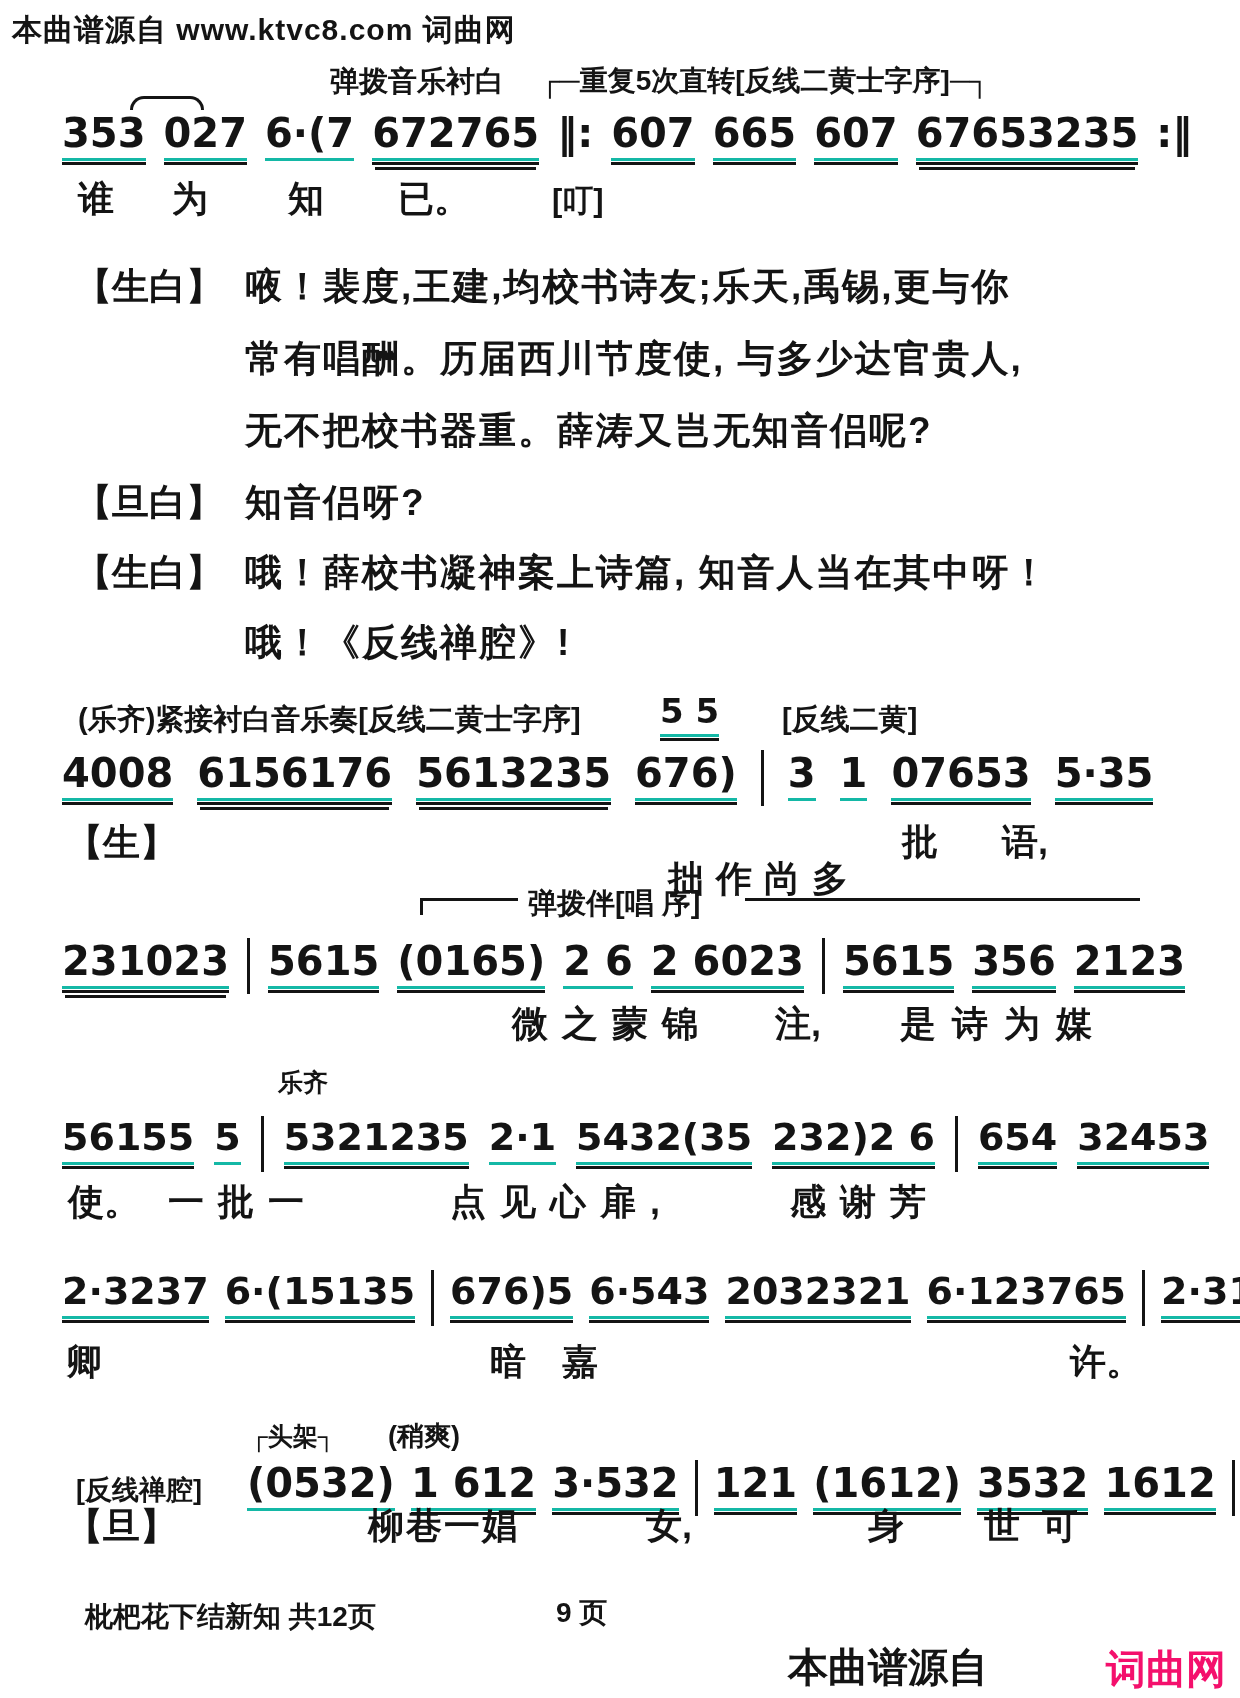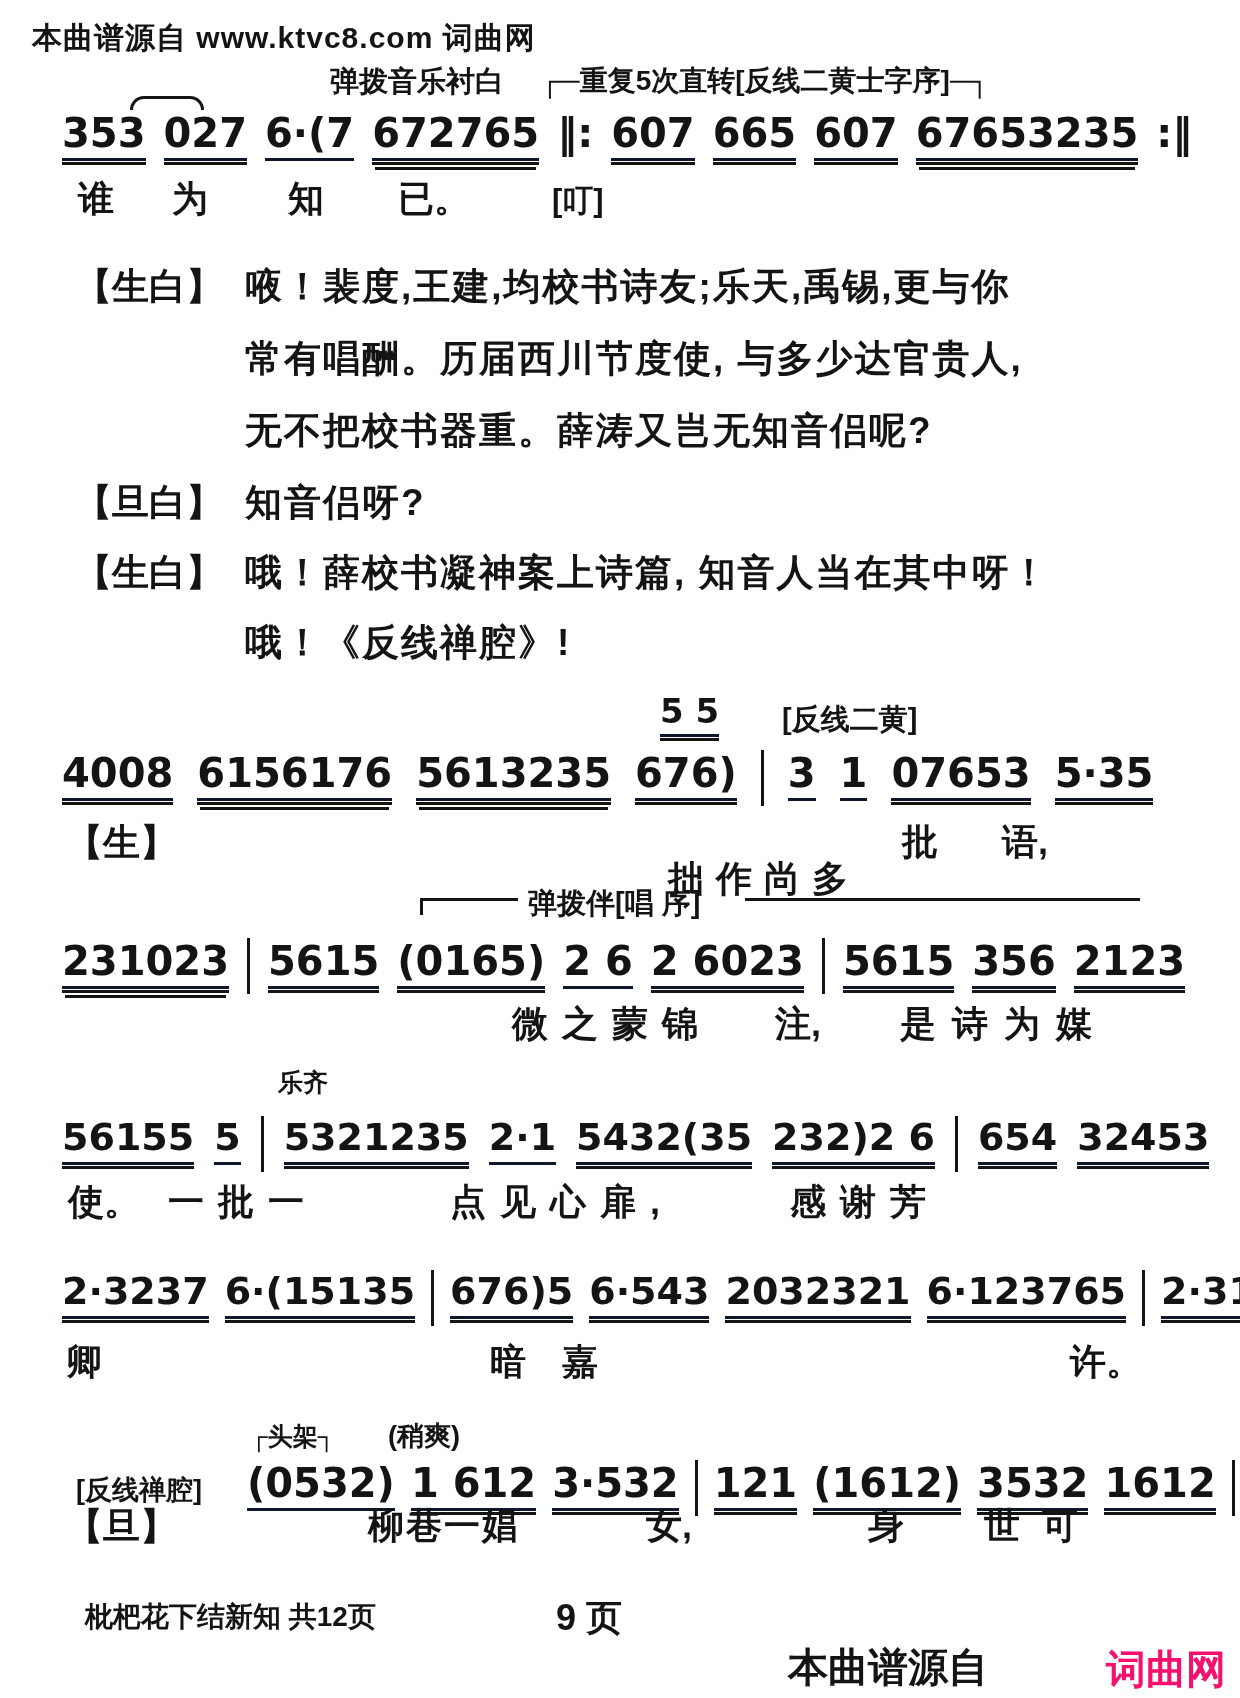--- a/index.html
+++ b/index.html
@@ -7,21 +7,21 @@
         font-family:"Liberation Sans","DejaVu Sans",sans-serif;color:#141414;}
   .abs{position:absolute;white-space:nowrap;}
   
   .hdr{font-size:30px;font-weight:bold;letter-spacing:1px;}
   .lbl{font-size:29px;font-weight:bold;}
   .lbl-sm{font-size:25px;font-weight:bold;}
   
   .mrow{position:absolute;display:flex;align-items:flex-start;}
   .mus{font-family:"DejaVu Sans",sans-serif;font-weight:bold;line-height:1.05;}
   .grp{position:relative;display:inline-block;line-height:1.05;}
-  .u1,.u2,.u3{border-bottom:3px solid #0f172a;padding-bottom:4px;}
+  .u1,.u2,.u3{border-bottom:3px solid #14b8a6;padding-bottom:4px;}
   .u2::after,.u3::after{content:"";position:absolute;left:0;right:0;bottom:-7px;height:3px;background:#141414;}
   .u3::before{content:"";position:absolute;left:3px;right:3px;bottom:-12px;height:3px;background:#141414;}
   .tie{position:absolute;left:5px;right:5px;top:-16px;height:11px;
        border:3px solid #141414;border-bottom:none;border-radius:120px 120px 0 0;}
   .mbar{width:3px;height:56px;background:#141414;margin-top:-2px;}
   .rpt{letter-spacing:0;}
   
   .lyr{font-size:36px;font-weight:bold;}
   .tag{font-size:37px;font-weight:bold;}
   .dlg{font-size:37px;font-weight:600;letter-spacing:2px;}
@@ -29,21 +29,21 @@
   .vtick{position:absolute;width:3px;background:#141414;}
   .ftr{font-size:28px;font-weight:bold;}
   .pink{color:#f4106c;}
 </style>
 </head>
 <body>
 
 <div id="page">
 
   
-  <div class="abs hdr" style="left:32px;top:10px;margin-top:8px;">本曲谱源自 www.ktvc8.com 词曲网</div>
+  <div class="abs hdr" style="left:12px;top:10px;">本曲谱源自 www.ktvc8.com 词曲网</div>
 
   
   <div class="abs lbl" style="left:330px;top:62px;">弹拨音乐衬白</div>
   <div class="abs" style="left:540px;top:62px;font-size:28px;font-weight:bold;">┌─重复5次直转[反线二黄士字序]─┐</div>
 
   
   <div class="mrow mus" style="left:62px;top:112px;font-size:40px;gap:18px;">
     <span class="grp u2">353</span>
       <i class="tie abs" style="left:68px;width:68px;"></i>
     <span class="grp u2">027</span>
@@ -73,20 +73,21 @@
   
   <span class="abs tag" style="left:75px;top:478px;">【旦白】</span>
   <span class="abs dlg" style="left:245px;top:478px;">知音侣呀?</span>
 
   
   <span class="abs tag" style="left:75px;top:548px;">【生白】</span>
   <span class="abs dlg" style="left:245px;top:548px;">哦！薛校书凝神案上诗篇, 知音人当在其中呀！</span>
   <span class="abs dlg" style="left:245px;top:618px;">哦！《反线禅腔》!</span>
 
   
+  <span class="abs lbl" style="left:78px;top:700px;">(乐齐)紧接衬白音乐奏[反线二黄士字序]</span>
   <span class="abs mus grp u2" style="left:660px;top:694px;font-size:34px;">5 5</span>
   <span class="abs lbl" style="left:782px;top:700px;">[反线二黄]</span>
 
   
   <div class="mrow mus" style="left:62px;top:752px;font-size:40px;gap:24px;">
     <span class="grp u2">4008</span>
     <span class="grp u3">6156176</span>
     <span class="grp u3">5613235</span>
     <span class="grp u2">676)</span>
     <span class="mbar"></span>
@@ -189,17 +190,17 @@
 
   
   <span class="abs tag" style="left:66px;top:1502px;">【旦】</span>
   <span class="abs lyr" style="left:368px;top:1502px;letter-spacing:2px;">柳巷一娼</span>
   <span class="abs lyr" style="left:646px;top:1502px;">女,</span>
   <span class="abs lyr" style="left:868px;top:1502px;">身</span>
   <span class="abs lyr" style="left:984px;top:1502px;letter-spacing:22px;">世可</span>
 
   
   <span class="abs ftr" style="left:85px;top:1598px;">枇杷花下结新知 共12页</span>
-  <span class="abs ftr" style="left:556px;top:1594px;font-size:36px;text-align:center;">9 页</span>
+  <span class="abs ftr" style="left:556px;top:1594px;font-size:28px;text-align:center;">9 页</span>
   <span class="abs" style="left:788px;top:1640px;font-size:40px;font-weight:bold;">本曲谱源自</span>
   <span class="abs pink" style="left:1106px;top:1642px;font-size:40px;font-weight:bold;">词曲网</span>
 
 </div>
 
 </body></html>

